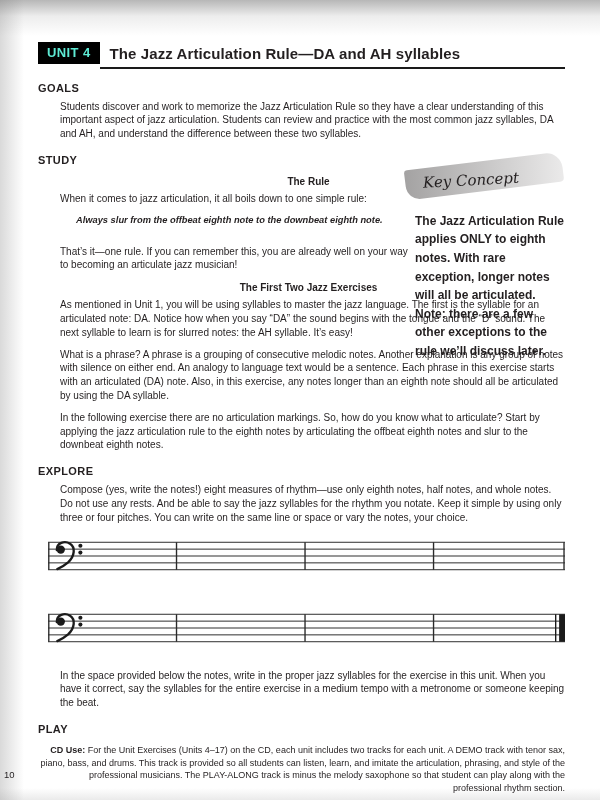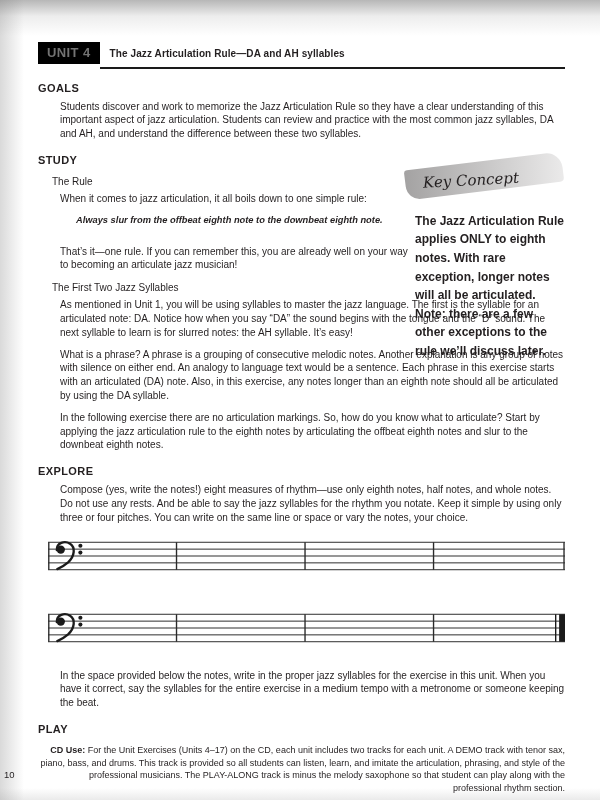--- a/index.html
+++ b/index.html
@@ -13,27 +13,27 @@
   .scan-shade-top{position:absolute;top:0;left:0;width:600px;height:36px;pointer-events:none;
     background:linear-gradient(180deg, rgba(95,95,95,.45) 0, rgba(165,165,165,.20) 45%, rgba(255,255,255,0) 100%);}
   .scan-shade-left{position:absolute;top:0;left:0;width:24px;height:800px;pointer-events:none;
     background:linear-gradient(90deg, rgba(120,120,120,.28), rgba(255,255,255,0));}
   .scan-shade-bottom{position:absolute;bottom:0;left:0;width:600px;height:12px;pointer-events:none;
     background:linear-gradient(0deg, rgba(140,140,140,.18), rgba(255,255,255,0));}
 
   .page{padding:42px 35px 0 38px;position:relative;}
 
   .header{display:flex;align-items:center;}
-  .unit-badge{background:#000;color:#737373;font-weight:bold;font-size:13px;
+  .unit-badge{background:#000;color:#5eead4;font-weight:bold;font-size:13px;
     padding:3px 9px 4px;letter-spacing:.4px;white-space:nowrap;}
-  .page-title{font-weight:bold;font-size:10px;margin-left:10px;letter-spacing:.1px;}
+  .page-title{font-weight:bold;font-size:15px;margin-left:10px;letter-spacing:.1px;}
   .header-line{height:1.5px;background:#1a1a1a;margin:3px 0 0 62px;}
 
   .h1{font-size:11px;font-weight:bold;letter-spacing:.4px;margin:13px 0 6px 0;}
-  .h2{font-size:10px;font-weight:normal;margin:10px 0 5px 14px;}
+  .h2{font-size:10px;font-weight:bold;margin:10px 0 5px 14px;text-align:center;}
   .p{font-size:10px;line-height:1.38;margin:0 0 8px 22px;}
   .narrow{max-width:358px;}
   .rule-quote{font-size:9.3px;font-weight:bold;font-style:italic;margin:9px 0 20px 38px;}
 
   .study-wrap{position:relative;}
   .kc{position:absolute;top:-6px;right:0;width:150px;}
   .kc-brush{position:absolute;top:-9px;left:-10px;width:158px;height:30px;
     transform:rotate(-7deg);border-radius:3px 16px 4px 14px;
     background:linear-gradient(95deg, rgba(128,126,126,.72), rgba(202,200,200,.38));}
   .kc-title{position:relative;font-family:"DejaVu Serif", serif;font-style:italic;
@@ -74,21 +74,21 @@
       <div class="kc-brush"></div>
       <div class="kc-title">Key Concept</div>
       <div class="kc-body">The Jazz Articulation Rule applies ONLY to eighth notes. With rare exception, longer notes will all be articulated. Note: there are a few other exceptions to the rule we’ll discuss later.</div>
     </div>
 
     <div class="h2">The Rule</div>
     <p class="p narrow">When it comes to jazz articulation, it all boils down to one simple rule:</p>
     <p class="rule-quote narrow">Always slur from the offbeat eighth note to the downbeat eighth note.</p>
     <p class="p narrow">That’s it—one rule. If you can remember this, you are already well on your way to becoming an articulate jazz musician!</p>
 
-    <div class="h2">The First Two Jazz Syllables</div>
+    <div class="h2">The First Two Jazz Exercises</div>
     <p class="p">As mentioned in Unit 1, you will be using syllables to master the jazz language. The first is the syllable for an articulated note: DA. Notice how when you say “DA” the sound begins with the tongue and the “D” sound. The next syllable to learn is for slurred notes: the AH syllable. It’s easy!</p>
     <p class="p">What is a phrase? A phrase is a grouping of consecutive melodic notes. Another explanation is any group of notes with silence on either end. An analogy to language text would be a sentence. Each phrase in this exercise starts with an articulated (DA) note. Also, in this exercise, any notes longer than an eighth note should all be articulated by using the DA syllable.</p>
     <p class="p">In the following exercise there are no articulation markings. So, how do you know what to articulate? Start by applying the jazz articulation rule to the eighth notes by articulating the offbeat eighth notes and slur to the downbeat eighth notes.</p>
   </div>
 
   <div class="h1">EXPLORE</div>
   <p class="p">Compose (yes, write the notes!) eight measures of rhythm—use only eighth notes, half notes, and whole notes. Do not use any rests. And be able to say the jazz syllables for the rhythm you notate. Keep it simple by using only three or four pitches. You can write on the same line or space or vary the notes, your choice.</p>
 
   <div class="staff">
     <svg viewBox="0 0 527 34" width="517" height="34">

